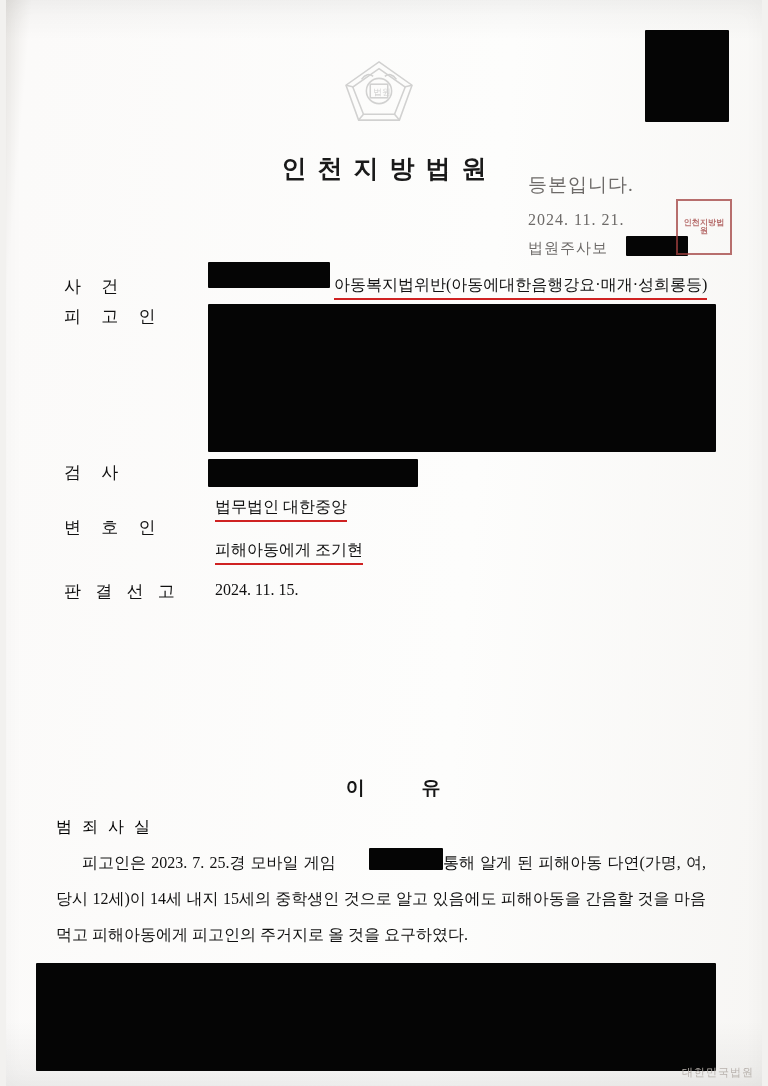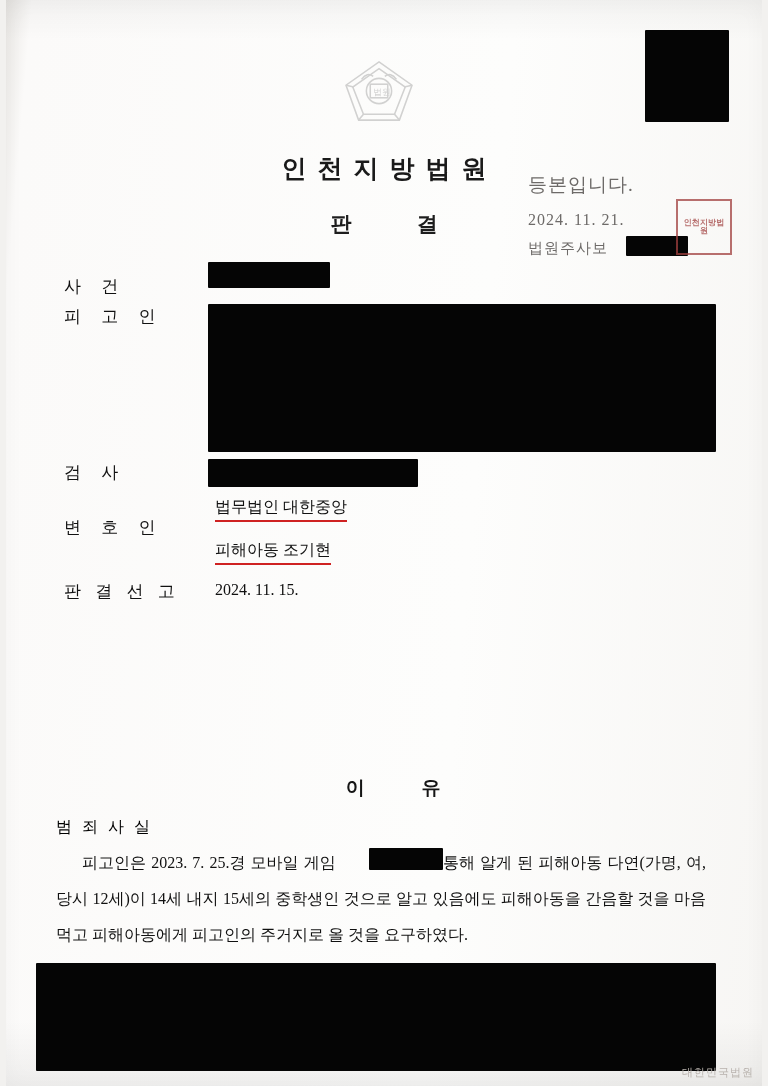--- a/index.html
+++ b/index.html
@@ -190,42 +190,42 @@
         <path d="M14,30 L6,28 M66,30 L74,28 M24,58 L19,64 M56,58 L61,64"></path>
         <path d="M22,22 q6,-8 12,-3 M58,22 q-6,-8 -12,-3"></path>
       </g>
       <g fill="#8c8c8c" font-size="9" font-family="'Liberation Serif',serif">
         <text x="34" y="38">법원</text>
       </g>
     </svg>
   </div>
 
   <div class="court-name">인천지방법원</div>
-  <div class="doc-type">판 결</div>
 
   <div class="cert-text" id="cert-line1">등본입니다.</div>
   <div class="cert-text" id="cert-line2">2024. 11. 21.</div>
   <div class="cert-text" id="cert-line3">법원주사보</div>
   <div class="redact" style="left:626px; top:236px; width:62px; height:20px;"></div>
   <div class="seal">
     <span>인천지방법원</span>
   </div>
 
   <div class="label" style="left:64px; top:275px;">사      건</div>
   <div class="redact" style="left:208px; top:262px; width:122px; height:26px;"></div>
+  <div class="value underline-red" style="left:334px; top:275px;">아동복지법위반(아동에대한음행강요·매개·성희롱등)</div>
 
   <div class="label" style="left:64px; top:305px;">피  고  인</div>
   <div class="redact" style="left:208px; top:304px; width:508px; height:148px;"></div>
 
   <div class="label" style="left:64px; top:461px;">검      사</div>
   <div class="redact" style="left:208px; top:459px; width:210px; height:28px;"></div>
 
   <div class="label" style="left:64px; top:500px;margin-top:16px;">변  호  인</div>
   <div class="value underline-red" style="left:215px; top:497px;">법무법인 대한중앙</div>
-  <div class="value underline-red" style="left:215px; top:540px;">피해아동 조기현</div>
+  <div class="value underline-red" style="left:215px; top:540px;">피해아동에게 조기현</div>
 
   <div class="label" style="left:64px; top:580px; letter-spacing:5px;">판 결 선 고</div>
   <div class="value" style="left:215px; top:581px;">2024. 11. 15.</div>
 
 
   <div class="section-title" style="top:775px;padding-left:44px;">이      유</div>
   <div class="body-head" style="top:817px;">범 죄 사 실</div>
 
   <div class="para" style="top:845px;">
     <span class="indent"></span><span>피고인은 2023. 7. 25.경 모바일 게임</span><span style="display:inline-block; width:86px;"></span><span>을 통해 알게 된 피해아동 다연(가명, 여, 당시 12세)이 14세 내지 15세의 중학생인 것으로 알고 있음에도 피해아동을 간음할 것을 마음먹고 피해아동에게 피고인의 주거지로 올 것을 요구하였다.</span>

